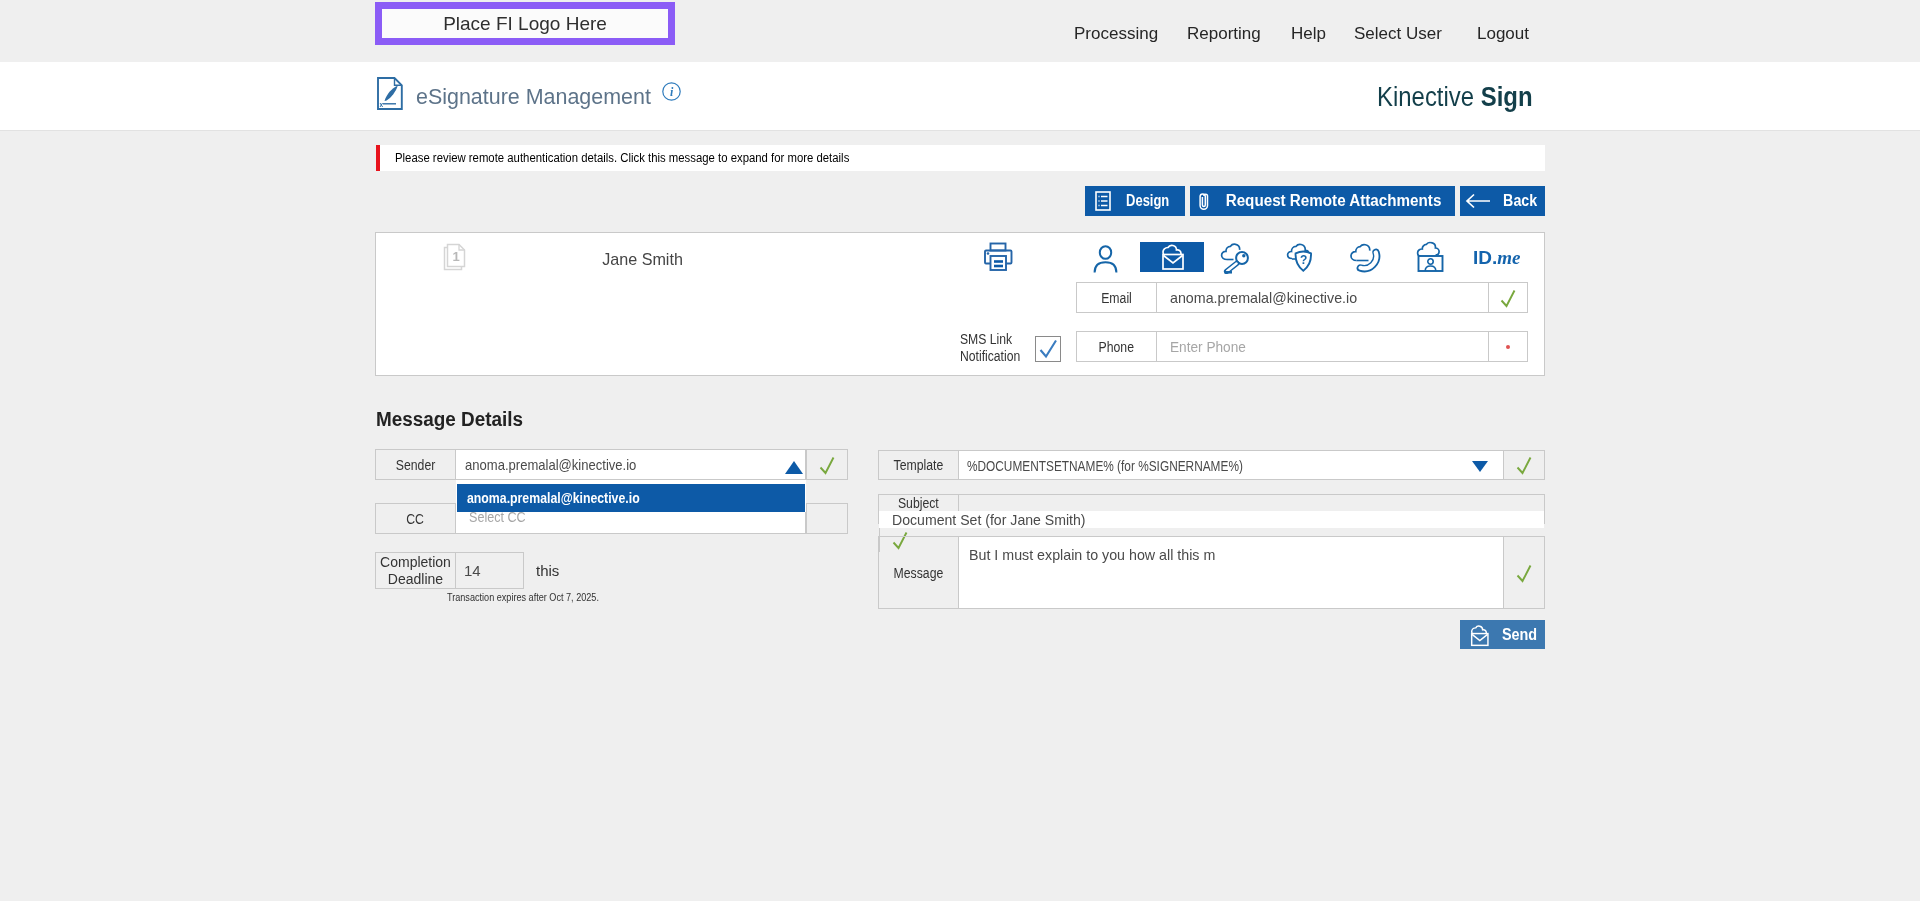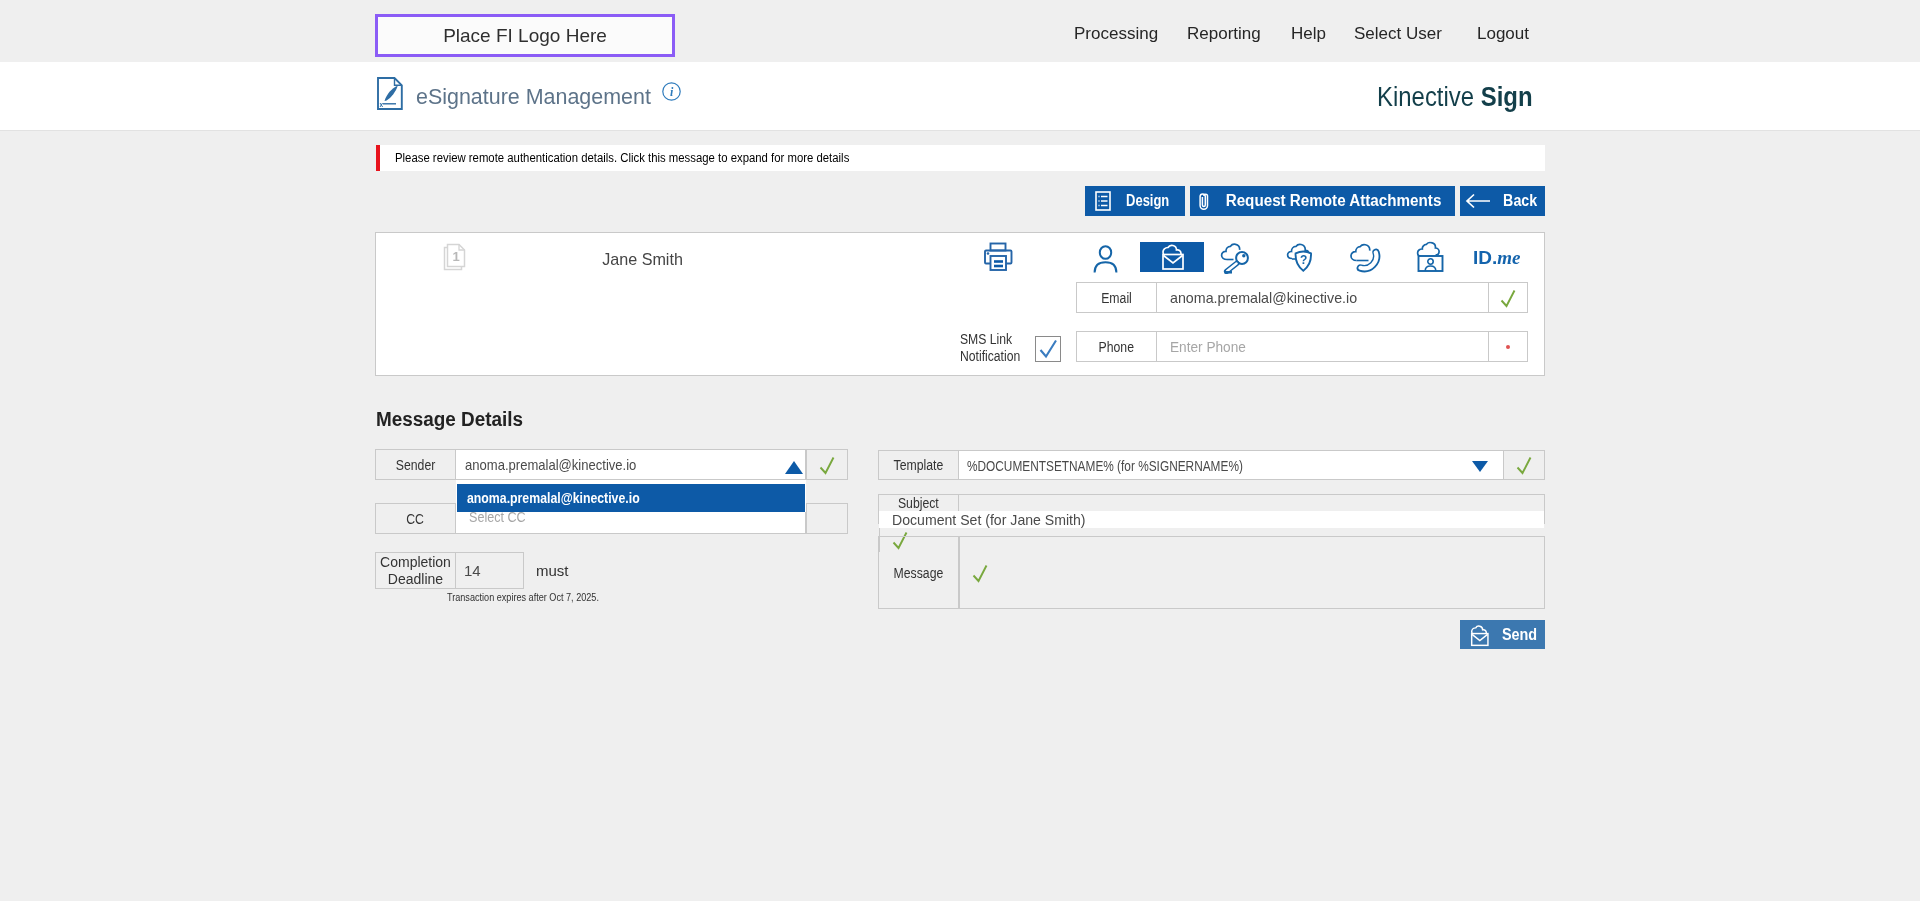--- a/index.html
+++ b/index.html
@@ -1,19 +1,19 @@
 <!DOCTYPE html>
 <html><head>
 <meta charset="utf-8">
 <style>
   * { margin:0; padding:0; box-sizing:border-box; }
   html,body { width:1920px; height:901px; background:#efefef; font-family:"Liberation Sans", sans-serif; overflow:hidden; }
   .abs { position:absolute; }
   .whiteband { position:absolute; left:0; top:62px; width:1920px; height:69px; background:#ffffff; border-bottom:1px solid #e2e2e2; }
-  .logobox { position:absolute; left:375px; top:14px; width:300px; height:43px; border:3px solid #8b5cf6; background:#fbfbfb; color:#2f2f2f; font-size:19px; display:flex; align-items:center; justify-content:center; }
+  .logobox { position:absolute; left:375px; top:2px; width:300px; height:43px; border:7px solid #8b5cf6; background:#fbfbfb; color:#2f2f2f; font-size:19px; display:flex; align-items:center; justify-content:center; }
   .nav { position:absolute; top:24px; font-size:17px; color:#262626; }
   .ktitle { position:absolute; top:82px; left:1377px; font-size:27px; color:#133f4a; transform:scaleX(.886); transform-origin:0 50%; white-space:nowrap; }
   .esigtitle { position:absolute; top:84px; left:416px; font-size:22px; color:#5d7389; transform:scaleX(.975); transform-origin:0 50%; white-space:nowrap; }
   .alert { position:absolute; left:376px; top:145px; width:1169px; height:26px; background:#ffffff; border-left:4px solid #e8131d; color:#000000; font-size:12px; line-height:26px; padding-left:15px; }
   .btn { position:absolute; top:186px; height:30px; background:#0d5aa7; color:#fff; font-size:16px; font-weight:bold; display:flex; align-items:center; justify-content:center; gap:10px; }
   .card { position:absolute; left:375px; top:232px; width:1170px; height:144px; background:#fff; border:1px solid #c9c9c9; }
   .vrow { position:absolute; border:1px solid #c9c9c9; display:flex; background:transparent; }
   .vlabel { border-right:1px solid #c9c9c9; display:flex; align-items:center; justify-content:center; font-size:14px; color:#333; flex:0 0 auto; }
   .vlabel > span { display:inline-block; transform:scaleX(.875); white-space:nowrap; }
   .sx { display:inline-block; white-space:nowrap; transform-origin:0 50%; }
@@ -201,21 +201,21 @@
 </div>
 <div class="gcheckcell" style="left:806px;top:503px;width:42px;height:31px;"></div>
 
 <div class="abs" style="left:456px;top:480px;width:350px;height:32px;background:#fff;"></div>
 <div class="abs" style="left:457px;top:484px;width:348px;height:28px;background:#0d5aa7;color:#fff;font-size:15px;font-weight:bold;line-height:28px;padding-left:10px;"><span class="sx" style="transform:scaleX(.82);">anoma.premalal@kinective.io</span></div>
 
 <div class="vrow" style="left:375px;top:552px;width:149px;height:37px;">
   <div class="vlabel" style="width:80px;font-size:14px;text-align:center;line-height:17px;">Completion<br>Deadline</div>
   <div class="vinput" style="background:transparent;padding-left:8px;">14</div>
 </div>
-<div class="abs" style="left:536px;top:562px;font-size:15px;color:#333;">must</div>
+<div class="abs" style="left:536px;top:562px;font-size:15px;color:#333;">this</div>
 <div class="abs" style="left:447px;top:592px;font-size:10px;color:#333;"><span class="sx" style="transform:scaleX(.91);">Transaction expires after Oct 7, 2025.</span></div>
 
 <div class="vrow" style="left:878px;top:450px;width:667px;height:30px;">
   <div class="vlabel" style="width:80px;">
       <span>Template</span>
     </div>
   <div class="vinput" style="padding-left:8px;">
       <span class="sx" style="transform:scaleX(.79);">%DOCUMENTSETNAME% (for %SIGNERNAME%)</span>
       <span class="tri-down" style="position:absolute;right:15px;top:10px;"></span>
     </div>
@@ -234,20 +234,23 @@
     </div>
   <div class="vcheck" style="width:41px;">
       <svg width="24" height="24" viewBox="0 0 24 24">
         <path d="M5.5 14.5 L10.5 20 L18.5 4.5" fill="none" stroke="#79a83e" stroke-width="1.9"></path>
       </svg>
     </div>
 </div>
 <div class="vrow" style="left:878px;top:536px;width:667px;height:73px;">
   <div class="vlabel" style="width:80px;">
       <span>Message</span>
+    </div>
+  <div class="vinput" style="align-items:flex-start;padding-top:9px;padding-left:10px;">
+      <span class="sx" style="transform:scaleX(.95);">But I must explain to you how all this m</span>
     </div>
   <div class="vcheck" style="width:41px;">
       <svg width="24" height="24" viewBox="0 0 24 24">
         <path d="M5.5 14.5 L10.5 20 L18.5 4.5" fill="none" stroke="#79a83e" stroke-width="1.9"></path>
       </svg>
     </div>
 </div>
 
 <div class="btn" style="left:1460px;top:620px;width:85px;height:29px;background:#3c78b0;gap:8px;" id="btn-send">
 <svg width="26" height="22" viewBox="0 0 32 27" style="margin-top:2px;">

